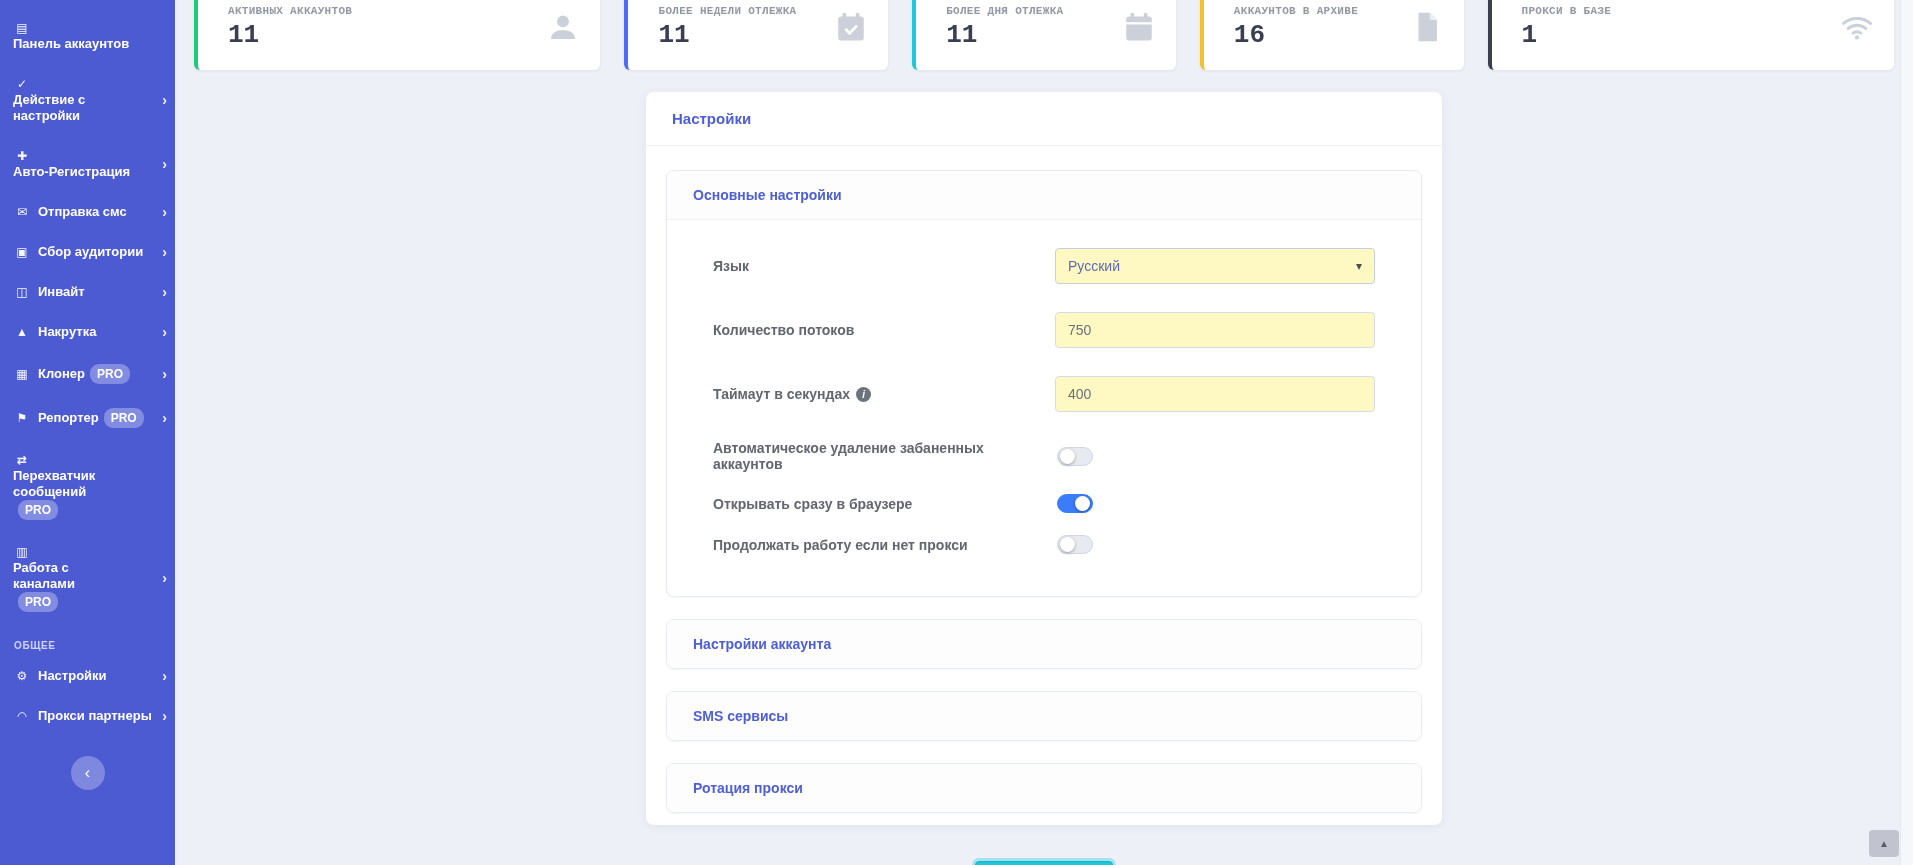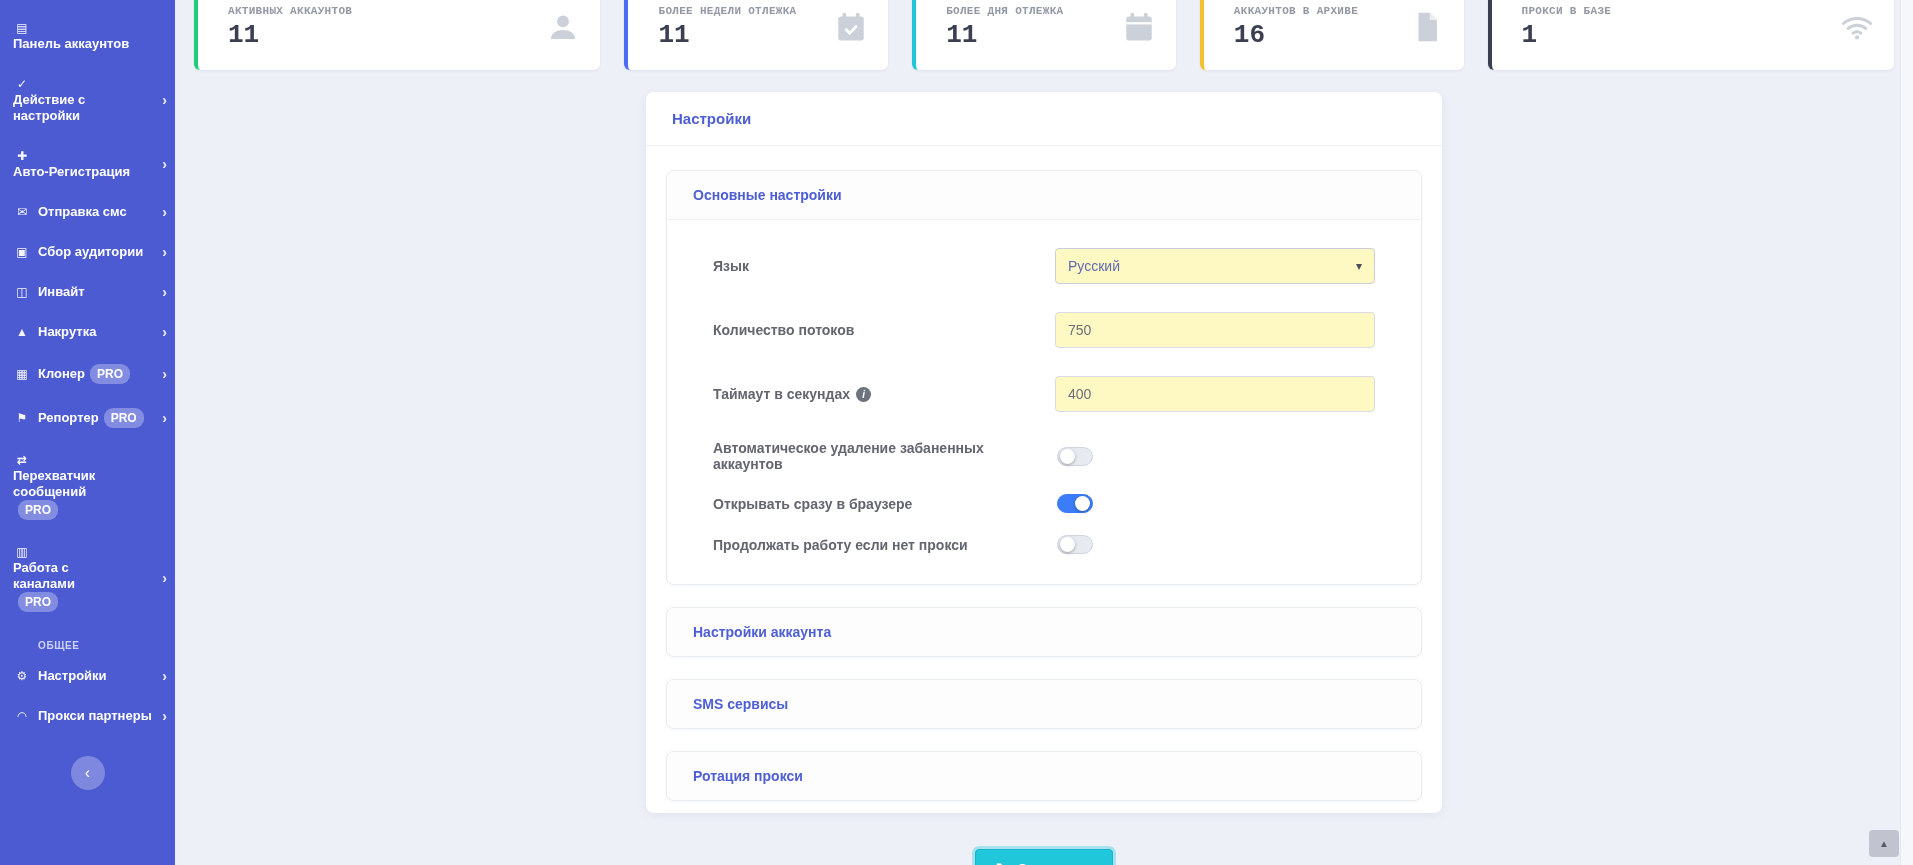--- a/index.html
+++ b/index.html
@@ -31,21 +31,21 @@
   .sb-badge {
     background:rgba(255,255,255,.3); color:#fff; border-radius:9px;
     font-size:12px; font-weight:700; padding:2px 7px; margin-left:5px;
   }
   .sb-chevron {
     position:absolute; right:8px; top:50%; transform:translateY(-50%);
     font-size:14px; opacity:.9;
   }
   .sb-section {
     padding:16px 14px 5px; font-size:10px; font-weight:700;
-    letter-spacing:.6px; color:rgba(255,255,255,.72);margin-left:24px;
+    letter-spacing:.6px; color:rgba(255,255,255,.72);
   }
   .sb-collapse {
     margin:20px auto 0; width:34px; height:34px; border-radius:50%;
     background:rgba(255,255,255,.28); color:#fff; font-size:16px;
     display:flex; align-items:center; justify-content:center; cursor:pointer;
   }
 
   
   .content { margin-left:175px; padding:0 19px; }
 
@@ -326,21 +326,21 @@
             </div>
           </div>
 
           <div class="form-row toggle-row">
             <div class="form-label">Открывать сразу в браузере</div>
             <div class="control">
               <div class="switch on"></div>
             </div>
           </div>
 
-          <div class="form-row toggle-row" style="margin-bottom:4px;">
+          <div class="form-row toggle-row" style="margin-bottom:16px;">
             <div class="form-label">Продолжать работу если нет прокси</div>
             <div class="control">
               <div class="switch"></div>
             </div>
           </div>
 
         </div>
       </div>
 
       <div class="acc">

